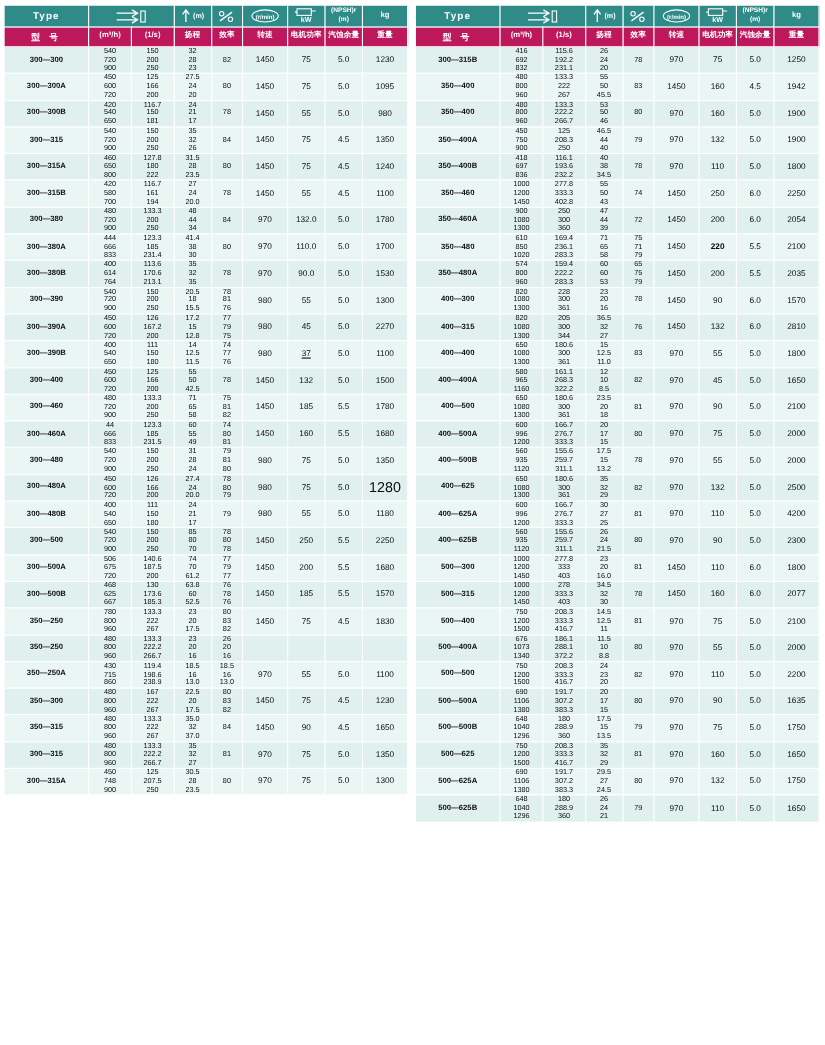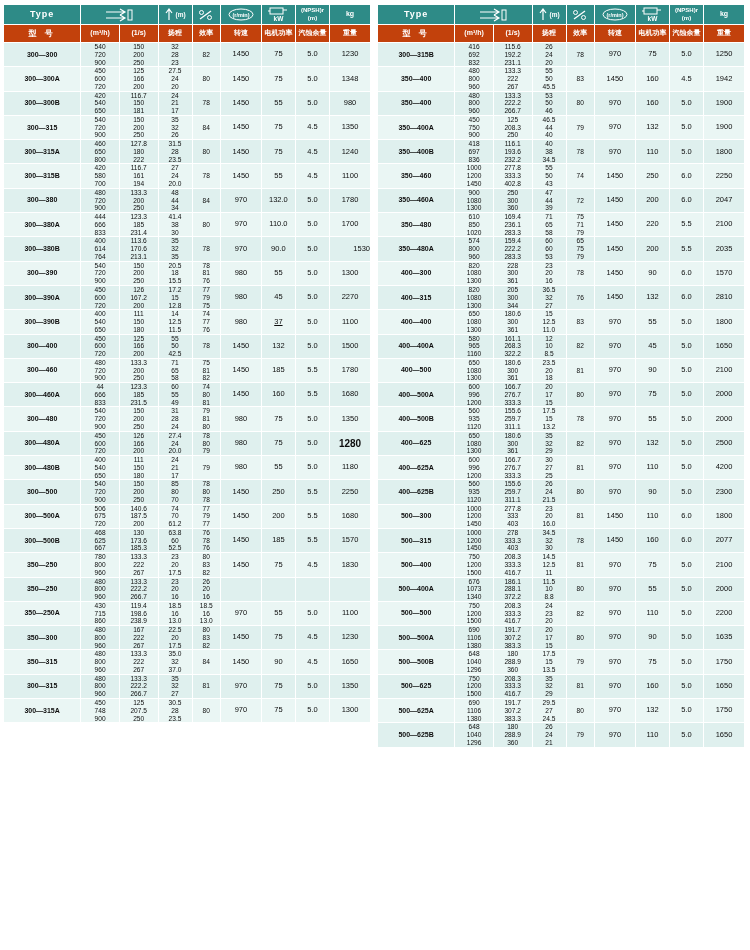--- a/index.html
+++ b/index.html
@@ -42,21 +42,21 @@
   
   .hdr td {
     background: #2e8b87;
     color: #ffffff;
     font-weight: bold;
     font-size: 8px;
     height: 19px;
     border: 1px solid #ffffff;
   }
   .hdr2 td {
-    background: #c2410c;
+    background: #be185d;
     color: #ffffff;
     font-weight: bold;
     font-size: 7.5px;
     height: 17px;
     border: 1px solid #ffffff;
   }
   .hdr td.type-cell { font-size: 9px; letter-spacing: 1px; }
   .hdr2 td.type-cell { font-size: 8px; letter-spacing: 3px; }
 
   .icon-wrap {
@@ -248,21 +248,21 @@
               </div>
             </td>
             <td>
               <div class="stack">
                 <span>80</span>
               </div>
             </td>
             <td style="font-size: 7.5px;">1450</td>
             <td style="font-size: 7.5px;">75</td>
             <td style="font-size: 7.5px;">5.0</td>
-            <td style="font-size: 7.5px;">1348</td>
+            <td style="font-size: 7.5px;">1095</td>
           </tr>
           <tr>
             <td class="model">300—300B</td>
             <td>
               <div class="stack">
                 <span>420</span>
                 <span>540</span>
                 <span>650</span>
               </div>
             </td>
@@ -479,21 +479,21 @@
               </div>
             </td>
             <td>
               <div class="stack">
                 <span>78</span>
               </div>
             </td>
             <td style="font-size: 7.5px;">970</td>
             <td style="font-size: 7.5px;">90.0</td>
             <td style="font-size: 7.5px;">5.0</td>
-            <td style="font-size: 7.5px; text-align: right;">1530</td>
+            <td style="font-size: 7.5px;">1530</td>
           </tr>
           <tr class="alt">
             <td class="model">300—390</td>
             <td>
               <div class="stack">
                 <span>540</span>
                 <span>720</span>
                 <span>900</span>
               </div>
             </td>
@@ -757,21 +757,21 @@
             <td>
               <div class="stack">
                 <span>78</span>
                 <span>80</span>
                 <span>79</span>
               </div>
             </td>
             <td style="font-size: 7.5px;">980</td>
             <td style="font-size: 7.5px;">75</td>
             <td style="font-size: 7.5px;">5.0</td>
-            <td style="font-size: 10px; font-weight: bold;">1280</td>
+            <td style="font-size: 13px;">1280</td>
           </tr>
           <tr class="alt">
             <td class="model">300—480B</td>
             <td>
               <div class="stack">
                 <span>400</span>
                 <span>540</span>
                 <span>650</span>
               </div>
             </td>
@@ -1449,21 +1449,21 @@
               </div>
             </td>
             <td>
               <div class="stack">
                 <span>72</span>
               </div>
             </td>
             <td style="font-size: 7.5px;">1450</td>
             <td style="font-size: 7.5px;">200</td>
             <td style="font-size: 7.5px;">6.0</td>
-            <td style="font-size: 7.5px;">2047</td>
+            <td style="font-size: 7.5px;">2054</td>
           </tr>
           <tr class="alt">
             <td class="model">350—480</td>
             <td>
               <div class="stack">
                 <span>610</span>
                 <span>850</span>
                 <span>1020</span>
               </div>
             </td>
@@ -1482,21 +1482,21 @@
               </div>
             </td>
             <td>
               <div class="stack">
                 <span>75</span>
                 <span>71</span>
                 <span>79</span>
               </div>
             </td>
             <td style="font-size: 7.5px;">1450</td>
-            <td style="font-size: 7.5px;">220</td>
+            <td style="font-size: 7.5px; font-weight: bold;">220</td>
             <td style="font-size: 7.5px;">5.5</td>
             <td style="font-size: 7.5px;">2100</td>
           </tr>
           <tr>
             <td class="model">350—480A</td>
             <td>
               <div class="stack">
                 <span>574</span>
                 <span>800</span>
                 <span>960</span>

